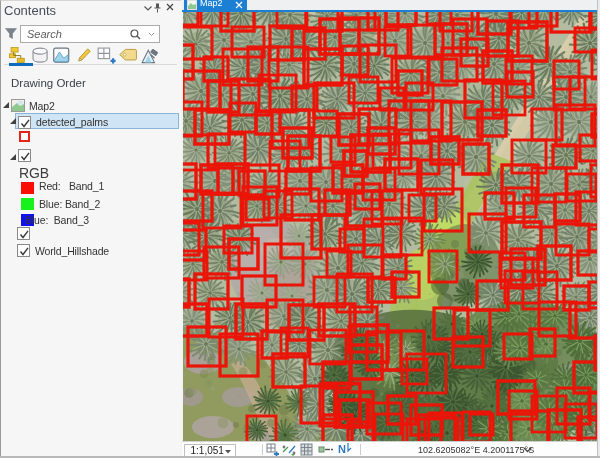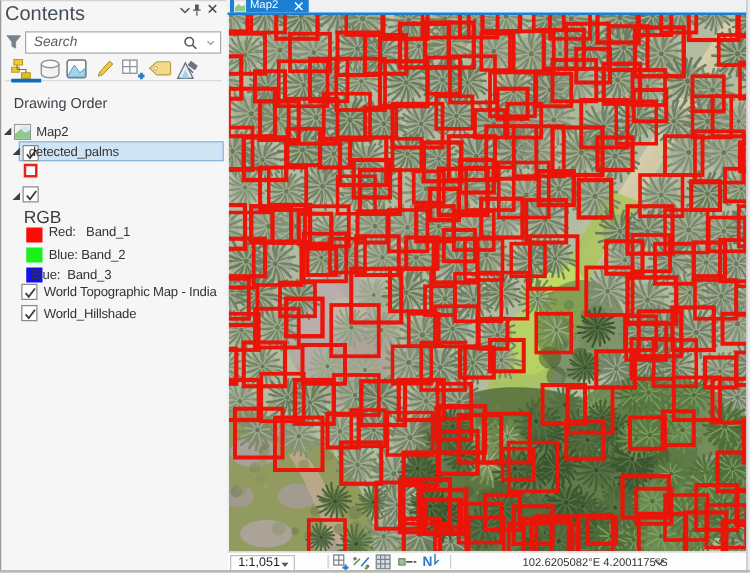--- a/index.html
+++ b/index.html
@@ -1,19 +1,19 @@
 <!DOCTYPE html>
 <html><head><meta charset="utf-8"><style>
 *{margin:0;padding:0;box-sizing:border-box}
 html,body{width:600px;height:458px}
 body{font-family:"Liberation Sans",sans-serif;overflow:hidden;background:#f3f3f3;position:relative}
 .panel{position:absolute;left:0;top:0;width:181px;height:456px;background:#f6f6f6;border-left:1px solid #9a9a9a;border-top:1px solid #d5d5d5}
-.phead{position:absolute;left:3px;top:2px;font-size:16px;color:#454c59}
+.phead{position:absolute;left:3px;top:2px;font-size:13px;color:#454c59}
 .searchwrap{position:absolute;left:0;top:24px;width:181px;height:20px}
-.sbox{position:absolute;left:19px;top:0px;width:157px;height:18px;background:#fff;border:1px solid #ababab}
+.sbox{position:absolute;left:19px;top:0px;width:140px;height:18px;background:#fff;border:1px solid #ababab}
 .sph{position:absolute;left:6px;top:2px;font-style:italic;font-size:11px;color:#5c5c5c}
 .toolbar{position:absolute;left:0;top:44px;width:181px;height:24px}
 .tbline{position:absolute;left:3px;top:63px;width:173px;height:1px;background:#d9d9d9}
 .tbsel{position:absolute;left:8px;top:62px;width:24px;height:3px;background:#0f6cbd}
 .dorder{position:absolute;left:10px;top:76px;font-size:11.5px;font-weight:normal;color:#383f47}
 .row{position:absolute;font-size:10.5px;letter-spacing:-0.15px;color:#333;white-space:nowrap}
 .cb{position:absolute;width:13px;height:13px;background:#fff;border:1px solid #8a8a8a}
 .cb svg{position:absolute;left:0px;top:0px}
 .selrow{position:absolute;left:14px;top:112px;width:164px;height:16px;background:#cfe4f5;border:1px solid #8ab4d8}
 .statusbar{position:absolute;left:182px;top:441px;width:416px;height:15px;background:#fdfdfd;border-top:1px solid #cfcfcf}
@@ -102,21 +102,21 @@
     <div class="row" style="left:28px;top:99px">Map2</div>
     <div class="selrow"></div>
     <svg style="position:absolute;left:8px;top:116px" width="8" height="8" viewBox="0 0 8 8">
       <path d="M7,1 L7,7 L1,7 Z" fill="#404040"></path>
     </svg>
     <div class="cb" style="left:17px;top:115px">
       <svg width="13" height="13" viewBox="0 0 13 13">
         <path d="M2.5,6.5 L5,9.5 L10,2.8" stroke="#3a3a3a" stroke-width="1.4" fill="none"></path>
       </svg>
     </div>
-    <div class="row" style="left:22px;top:115px">detected_palms</div>
+    <div class="row" style="left:35px;top:115px">detected_palms</div>
     <div style="position:absolute;left:18px;top:130px;width:11px;height:11px;background:#fff;border:2px solid #e62419"></div>
     <svg style="position:absolute;left:8px;top:152px" width="8" height="8" viewBox="0 0 8 8">
       <path d="M7,1 L7,7 L1,7 Z" fill="#404040"></path>
     </svg>
     <div class="cb" style="left:17px;top:148px">
       <svg width="13" height="13" viewBox="0 0 13 13">
         <path d="M2.5,6.5 L5,9.5 L10,2.8" stroke="#3a3a3a" stroke-width="1.4" fill="none"></path>
       </svg>
     </div>
     <div class="row" style="left:18px;top:164px;color:#3c3c3c;font-size:14px">RGB</div>
@@ -124,21 +124,20 @@
     <div class="row" style="left:38px;top:179px">Red:&nbsp;&nbsp; Band_1</div>
     <div style="position:absolute;left:20px;top:197px;width:13px;height:12px;background:#19f11c"></div>
     <div class="row" style="left:38px;top:197px">Blue: Band_2</div>
     <div style="position:absolute;left:20px;top:213px;width:13px;height:12px;background:#1111ee"></div>
     <div class="row" style="left:24px;top:213px">Blue:&nbsp;&nbsp;Band_3</div>
     <div class="cb" style="left:16px;top:226px">
       <svg width="13" height="13" viewBox="0 0 13 13">
         <path d="M2.5,6.5 L5,9.5 L10,2.8" stroke="#3a3a3a" stroke-width="1.4" fill="none"></path>
       </svg>
     </div>
-    <div class="row" style="left:34px;top:227px">World Topographic Map - India</div>
     <div class="cb" style="left:16px;top:243px">
       <svg width="13" height="13" viewBox="0 0 13 13">
         <path d="M2.5,6.5 L5,9.5 L10,2.8" stroke="#3a3a3a" stroke-width="1.4" fill="none"></path>
       </svg>
     </div>
     <div class="row" style="left:34px;top:244px">World_Hillshade</div>
   </div>
 <div class="tabbar"></div>
 <div class="tab">
     <svg style="position:absolute;left:3px;top:0px" width="10" height="10" viewBox="0 0 10 10">

